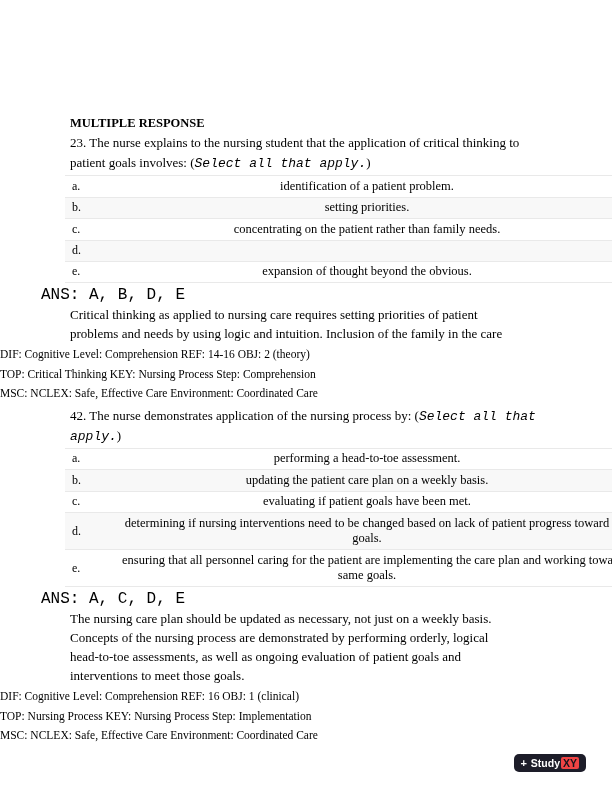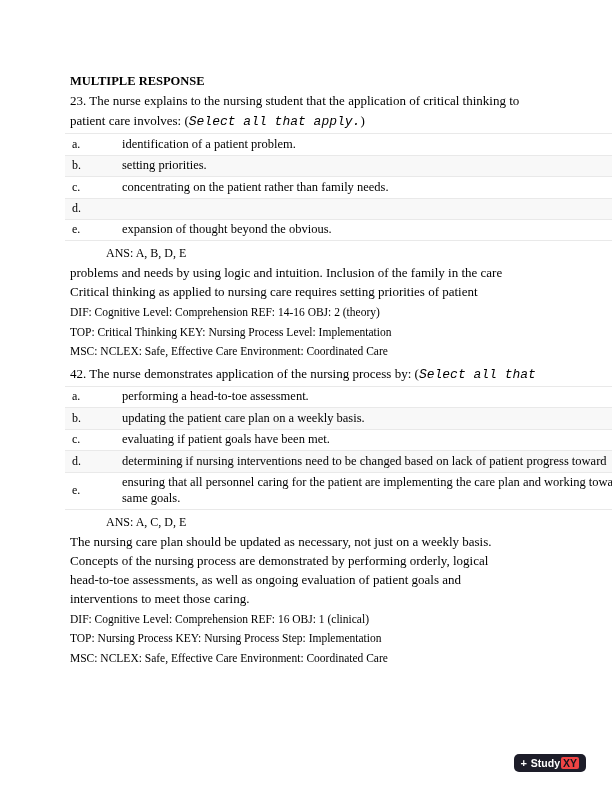--- a/index.html
+++ b/index.html
@@ -5,21 +5,21 @@
   html, body { margin: 0; padding: 0; }
   body {
     width: 612px;
     height: 792px;
     background: #ffffff;
     position: relative;
     overflow: hidden;
     font-family: "Liberation Serif", serif;
     color: #000000;
   }
-  .content { padding-top: 72px; }
+  .content { padding-top: 114px; }
 
   .section-title {
     margin-left: 70px;
     font-size: 12.5px;
     font-weight: bold;
     line-height: 19px;
   }
   .para {
     margin-left: 70px;
     font-size: 13px;
@@ -48,30 +48,31 @@
     padding-left: 7px;
     box-sizing: border-box;
     font-size: 12px;
   }
   .opt-text { flex: 1; overflow: hidden; }
   .opt-line {
     font-size: 12.5px;
     line-height: 15.5px;
     white-space: nowrap;
     overflow: hidden;
+    text-align: center;
   }
 
   .ans {
-    margin: 3px 0 0 106px;
-    font-size: 12px;
+    margin: 3px 0 0 41px;
+    font-size: 16px;
     line-height: 19px;
+    font-family: Liberation Mono, monospace;
   }
   .meta-block { margin-top: 2px; margin-bottom: 2px; }
   .meta {
-    margin-left: 70px;
     font-size: 11.5px;
     line-height: 19.5px;
     white-space: nowrap;
     overflow: hidden;
   }
 
   .badge {
     position: absolute;
     right: 26px;
     bottom: 20px;
@@ -97,21 +98,21 @@
 </style>
 </head>
 <body>
 
 <div class="content">
 
   <div class="section-title">MULTIPLE RESPONSE</div>
 
   <div>
     <div class="para"><span>23. The nurse explains to the nursing student that the application of critical thinking to</span><i></i><span></span></div>
-    <div class="para"><span>patient care involves: (</span><i>Select all that apply.</i><span>)</span></div>
+    <div class="para"><span>patient goals involves: (</span><i>Select all that apply.</i><span>)</span></div>
 
     <div class="options">
       <div class="opt-row">
         <div class="opt-label">a.</div>
         <div class="opt-text">
           <div class="opt-line">identification of a patient problem.</div>
         </div>
       </div>
       <div class="opt-row alt">
         <div class="opt-label">b.</div>
@@ -132,33 +133,34 @@
         <div class="opt-label">e.</div>
         <div class="opt-text">
           <div class="opt-line">expansion of thought beyond the obvious.</div>
         </div>
       </div>
     </div>
 
     <div class="ans">ANS: A, B, D, E</div>
 
     <div>
+      <div class="para">Critical thinking as applied to nursing care requires setting priorities of patient</div>
       <div class="para">problems and needs by using logic and intuition. Inclusion of the family in the care</div>
-      <div class="para">Critical thinking as applied to nursing care requires setting priorities of patient</div>
     </div>
 
     <div class="meta-block">
       <div class="meta">DIF: Cognitive Level: Comprehension REF: 14-16 OBJ: 2 (theory)</div>
-      <div class="meta">TOP: Critical Thinking KEY: Nursing Process Level: Implementation</div>
+      <div class="meta">TOP: Critical Thinking KEY: Nursing Process Step: Comprehension</div>
       <div class="meta">MSC: NCLEX: Safe, Effective Care Environment: Coordinated Care</div>
     </div>
   </div>
 
   <div>
     <div class="para"><span>42. The nurse demonstrates application of the nursing process by: (</span><i>Select all that</i><span></span></div>
+    <div class="para"><span></span><i>apply.</i><span>)</span></div>
 
     <div class="options">
       <div class="opt-row">
         <div class="opt-label">a.</div>
         <div class="opt-text">
           <div class="opt-line">performing a head-to-toe assessment.</div>
         </div>
       </div>
       <div class="opt-row alt">
         <div class="opt-label">b.</div>
@@ -169,38 +171,39 @@
       <div class="opt-row">
         <div class="opt-label">c.</div>
         <div class="opt-text">
           <div class="opt-line">evaluating if patient goals have been met.</div>
         </div>
       </div>
       <div class="opt-row alt">
         <div class="opt-label">d.</div>
         <div class="opt-text">
           <div class="opt-line">determining if nursing interventions need to be changed based on lack of patient progress toward</div>
+          <div class="opt-line">goals.</div>
         </div>
       </div>
       <div class="opt-row">
         <div class="opt-label">e.</div>
         <div class="opt-text">
           <div class="opt-line">ensuring that all personnel caring for the patient are implementing the care plan and working toward the</div>
           <div class="opt-line">same goals.</div>
         </div>
       </div>
     </div>
 
     <div class="ans">ANS: A, C, D, E</div>
 
     <div>
       <div class="para">The nursing care plan should be updated as necessary, not just on a weekly basis.</div>
       <div class="para">Concepts of the nursing process are demonstrated by performing orderly, logical</div>
       <div class="para">head-to-toe assessments, as well as ongoing evaluation of patient goals and</div>
-      <div class="para">interventions to meet those caring.</div>
+      <div class="para">interventions to meet those goals.</div>
     </div>
 
     <div class="meta-block">
       <div class="meta">DIF: Cognitive Level: Comprehension REF: 16 OBJ: 1 (clinical)</div>
       <div class="meta">TOP: Nursing Process KEY: Nursing Process Step: Implementation</div>
       <div class="meta">MSC: NCLEX: Safe, Effective Care Environment: Coordinated Care</div>
     </div>
   </div>
 
 </div>

